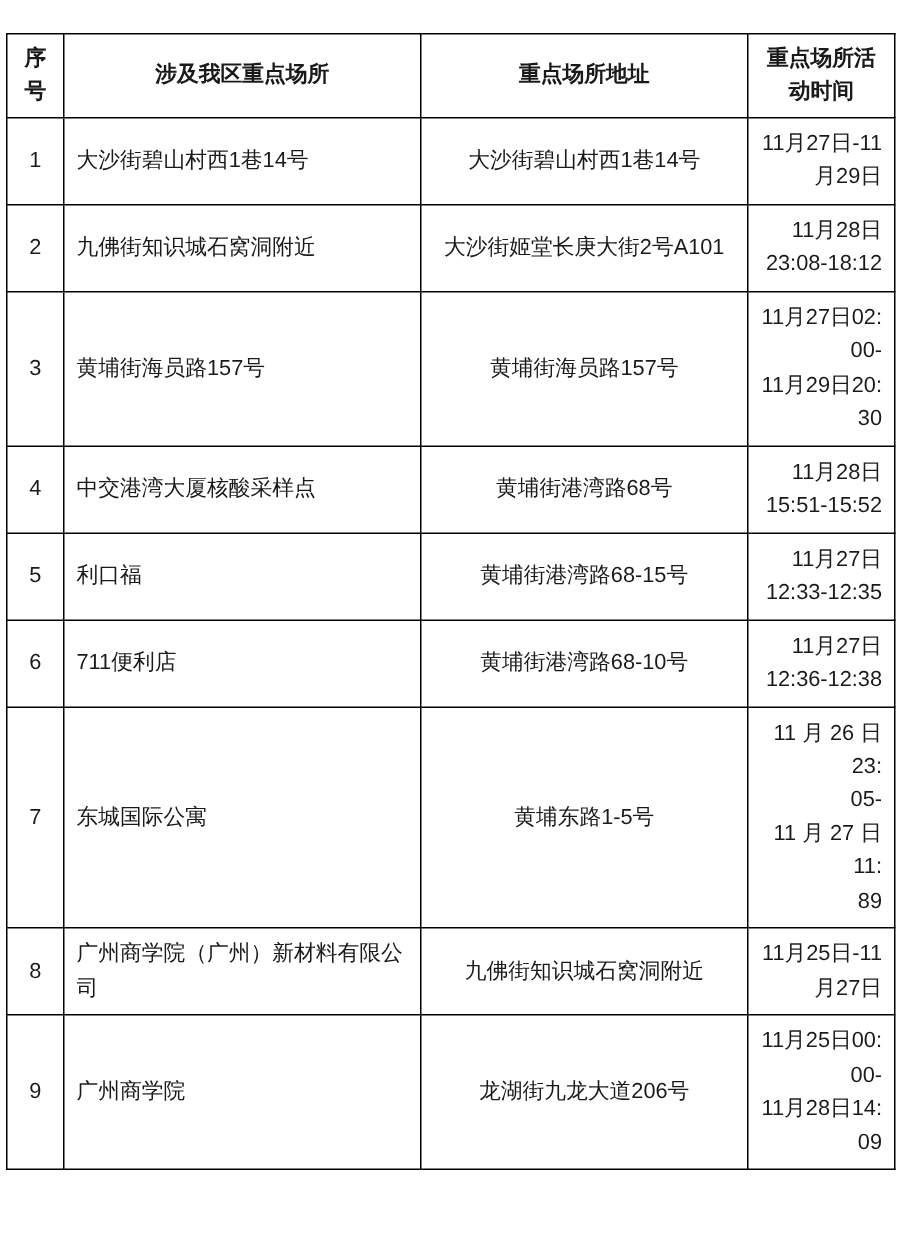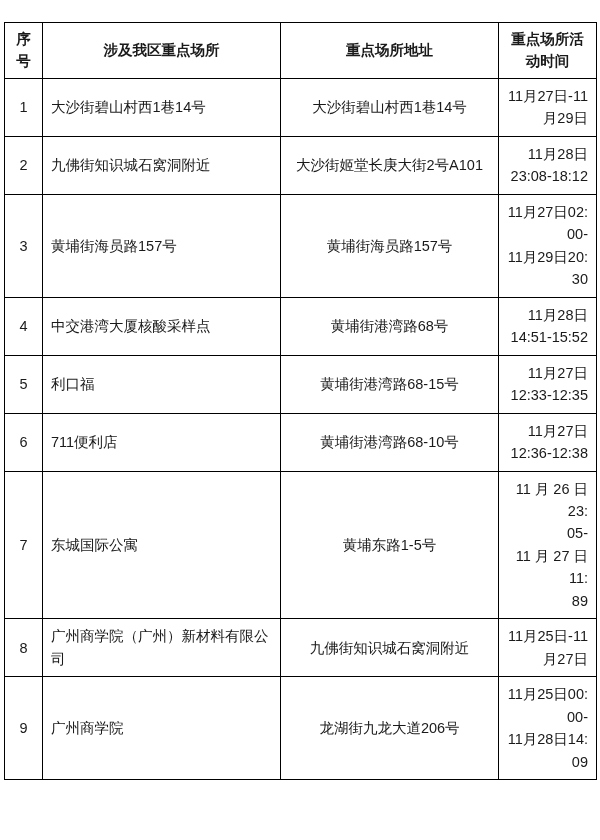--- a/index.html
+++ b/index.html
@@ -116,21 +116,21 @@
             <span class="line">11月29日20:</span>
             <span class="line">30</span>
           </td>
         </tr>
         <tr>
           <td class="cell-index">4</td>
           <td class="cell-place">中交港湾大厦核酸采样点</td>
           <td class="cell-address">黄埔街港湾路68号</td>
           <td class="cell-time">
             <span class="line">11月28日</span>
-            <span class="line">14:51-15:52</span>
+            <span class="line">15:51-15:52</span>
           </td>
         </tr>
         <tr>
           <td class="cell-index">5</td>
           <td class="cell-place">利口福</td>
           <td class="cell-address">黄埔街港湾路68-15号</td>
           <td class="cell-time">
             <span class="line">11月27日</span>
             <span class="line">12:33-12:35</span>
           </td>

